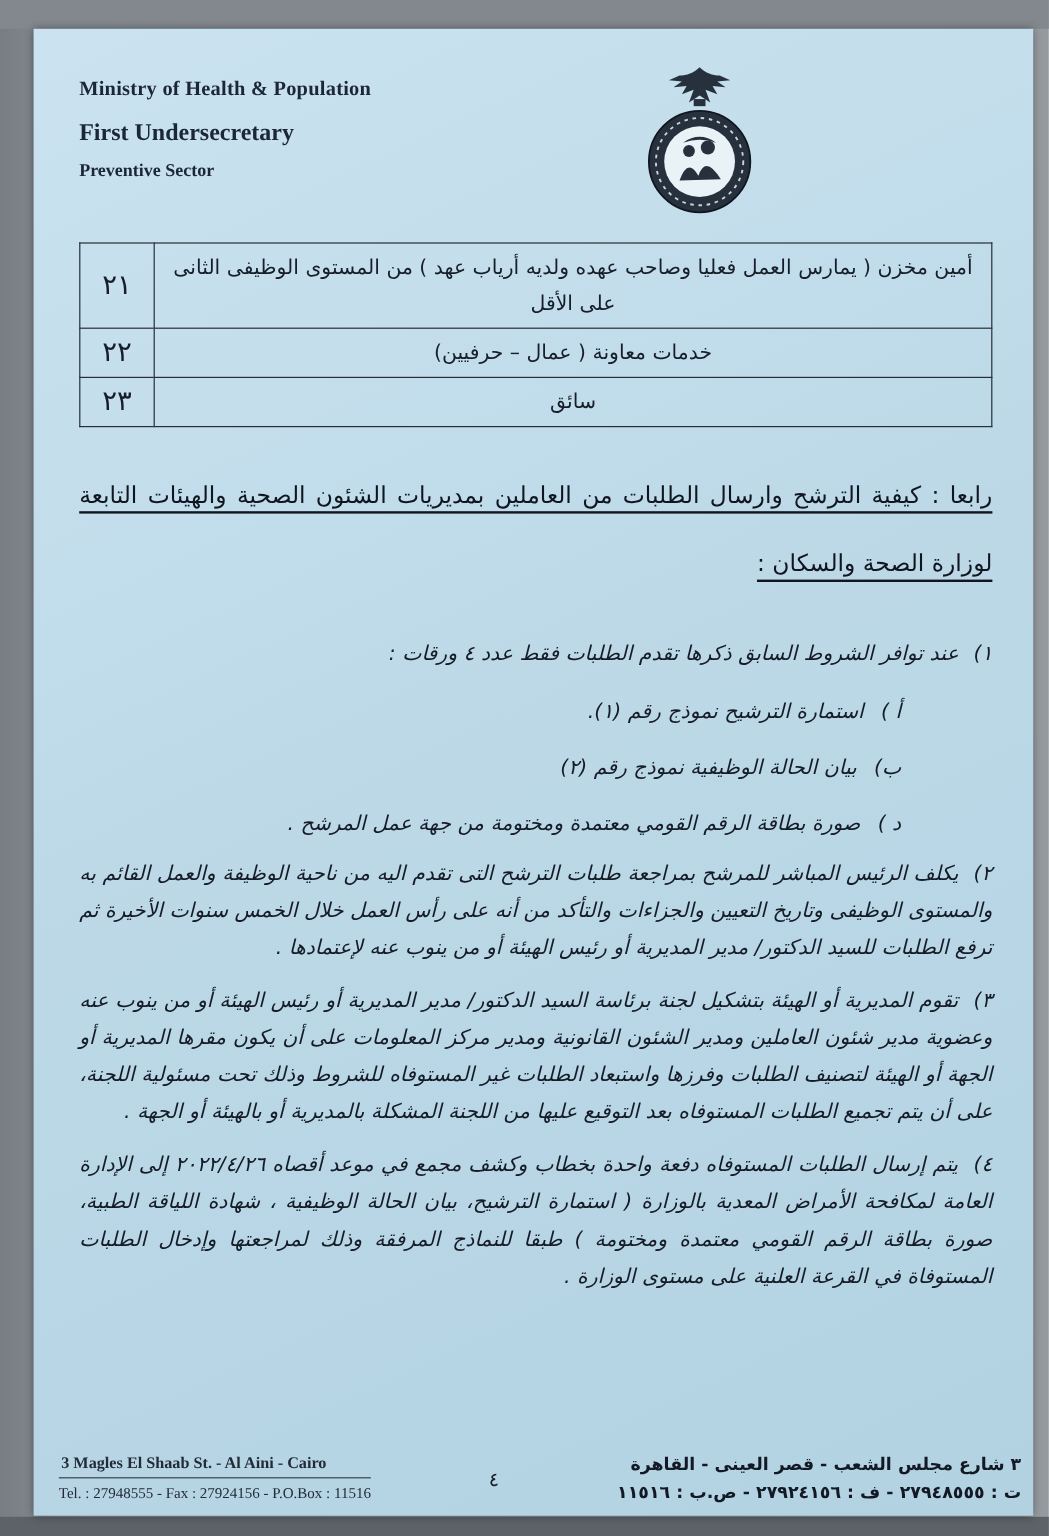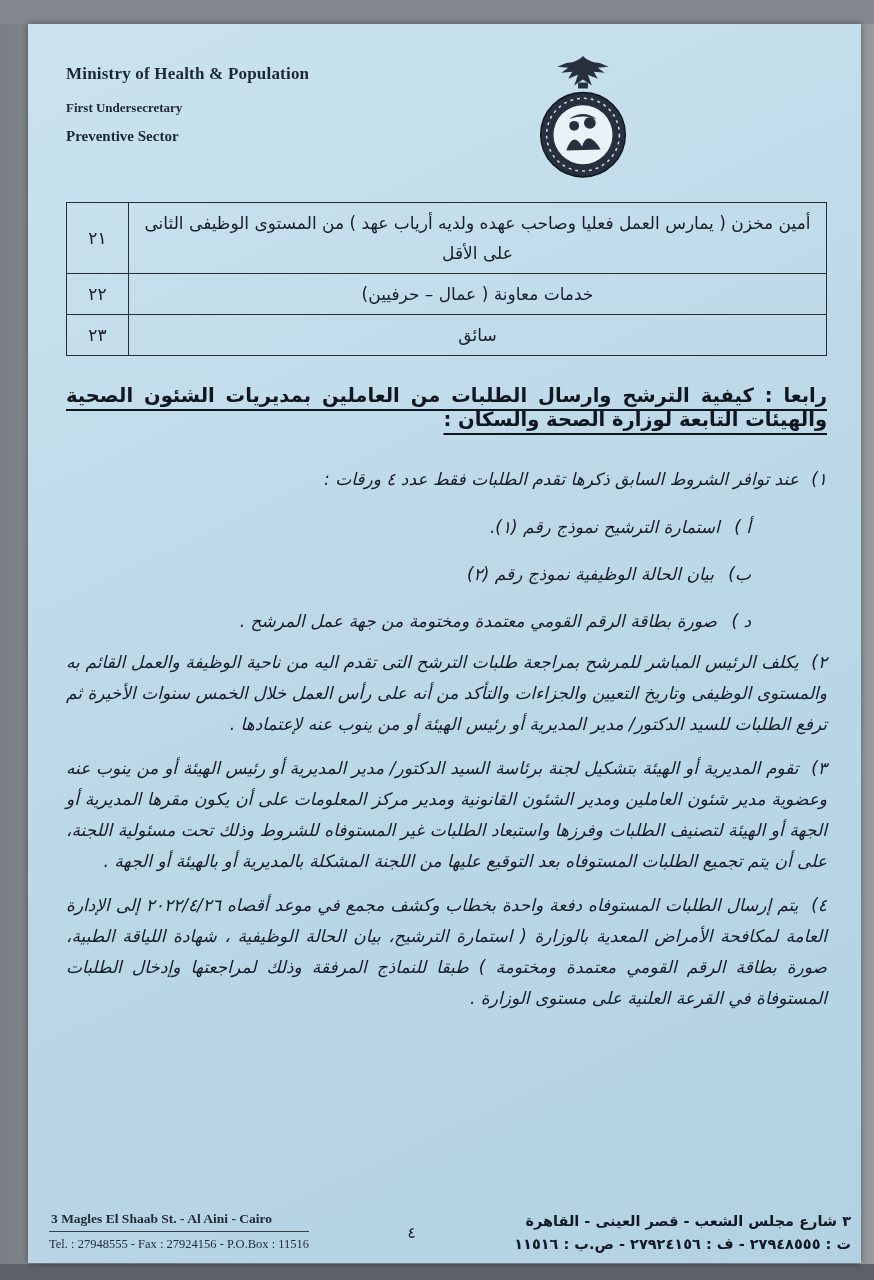--- a/index.html
+++ b/index.html
@@ -16,36 +16,36 @@
     position:absolute;left:28px;top:24px;right:13px;bottom:17px;
     background:linear-gradient(155deg,#cbe3f0 0%,#bdd9e8 45%,#b2d2e2 100%);
     box-shadow:0 0 7px rgba(0,0,0,.4);
   }
   .content{position:absolute;inset:0;padding:28px 34px 0 38px;direction:rtl;}
 
   
   .letterhead{display:flex;align-items:flex-start;direction:ltr;}
   .lh-en{width:272px;text-align:left;font-family:Liberation Serif, serif;font-weight:bold;color:#1b2636;padding-top:12px;}
   .lh-en .l1{font-size:17px;margin-bottom:13px;letter-spacing:.2px;}
-  .lh-en .l2{font-size:13px;margin-bottom:12px;margin-top:16px;}
+  .lh-en .l2{font-size:20px;margin-bottom:12px;margin-top:16px;}
   .lh-en .l3{font-size:15px;}
   .emblem{flex:1;display:flex;justify-content:center;align-items:flex-start;}
   .lh-ar{width:235px;text-align:center;direction:rtl;font-weight:bold;color:#141c28;padding-top:4px;}
   .lh-ar .l1{font-size:21px;margin-bottom:9px;}
   .lh-ar .l2{font-size:19px;margin-bottom:7px;}
   .lh-ar .l3{font-size:19px;}
 
   
   table.positions{width:100%;border-collapse:collapse;margin-top:22px;direction:rtl;}
   .positions td{border:1.7px solid #272e36;text-align:center;font-size:17px;line-height:30px;padding:5px 12px;color:#171e29;}
-  .positions td.num{width:62px;font-size:17px;}
+  .positions td.num{width:62px;font-size:23px;}
 
   
   .section-title{
-    margin-top:28px;font-size:19.5px;font-weight:bold;line-height:24px;color:#10161f;
+    margin-top:28px;font-size:19.5px;font-weight:normal;line-height:57px;color:#10161f;
     text-align:justify;text-decoration:underline;text-underline-offset:7px;text-decoration-thickness:1.5px;
   }
 
   
   .items{margin-top:32px;font-style:italic;}
   .item{font-size:17px;line-height:31px;text-align:justify;margin:0 0 13px;color:#151c27;}
   .item .marker{margin-left:7px;}
   .subs{padding-right:76px;margin:2px 0 8px;}
   .sub{font-size:17px;line-height:30px;margin-bottom:11px;color:#151c27;}
   .sub .marker{margin-left:9px;}

